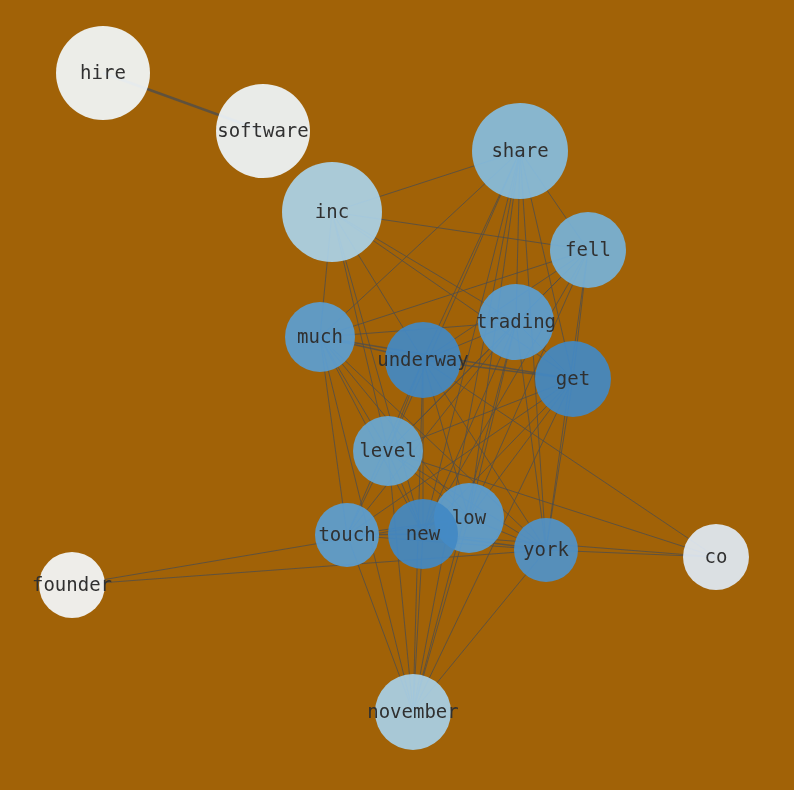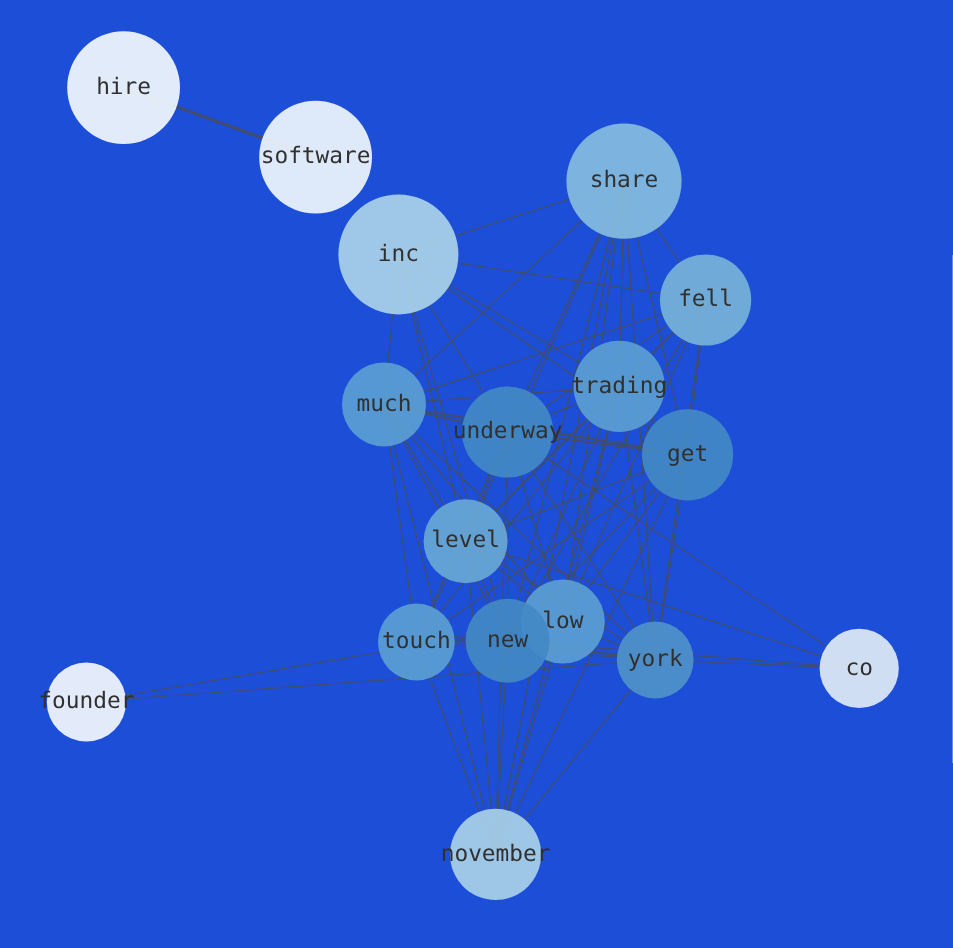--- a/index.html
+++ b/index.html
@@ -11,21 +11,21 @@
   body {
     width: 794px;
     height: 790px;
     overflow: hidden;
     font-family: "DejaVu Sans Mono", "Liberation Mono", monospace;
   }
   #graph-canvas {
     position: relative;
     width: 794px;
     height: 790px;
-    background: #1d4ed8;
+    background: #a16207;
   }
   #graph-svg {
     position: absolute;
     top: 0;
     left: 0;
     width: 794px;
     height: 790px;
     display: block;
   }
   .node-circle {

